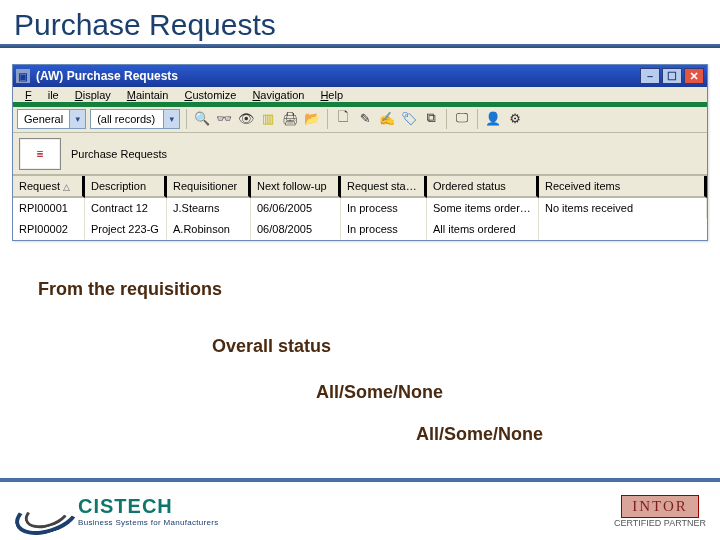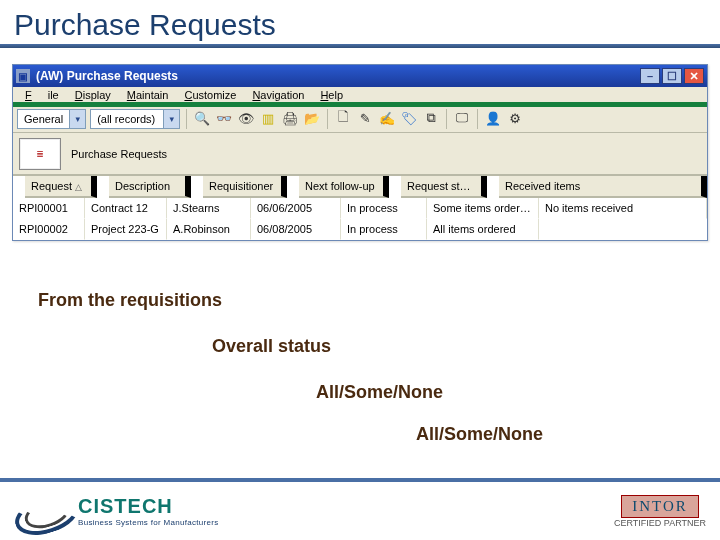--- a/index.html
+++ b/index.html
@@ -101,24 +101,23 @@
     font-size:9px;color:#a00;
   }
 
   .grid {
     background:#fff;font-size:11px;
     border-top:1px solid #b9b9a7;
   }
   .grid-head,.grid-row { display:flex; }
   .grid-head .cell {
     background:#ece9d8;
-    border-right:6px solid #000000;
+    border-right:3px solid #000000;
     border-bottom:2px solid #b9b9a7;
     font-weight:normal;
-    margin-left:12px;
   }
   .cell {
     padding:4px 6px;
     border-right:1px solid #e0e0d0;
     overflow:hidden;white-space:nowrap;text-overflow:ellipsis;
   }
   .grid-row .cell { border-bottom:1px solid #fff; }
   .col0{width:72px}.col1{width:82px}.col2{width:84px}
   .col3{width:90px}.col4{width:86px}.col5{width:112px}.col6{flex:1}
   .sort-ind { font-size:9px;color:#666;margin-left:3px }
@@ -151,21 +150,21 @@
     transform:rotate(-18deg);
   }
   .logo-swoosh::after{
     width:40px;height:20px;left:10px;top:6px;
     border:3px solid #444;border-top-color:transparent;border-right-color:transparent;
     transform:rotate(-18deg);
   }
   .logo-text{font-family:Arial Black, Arial;font-weight:900;font-size:20px;letter-spacing:1px;color:#0f766e}
   .logo-tag{font-size:8px;color:#1c3f6e;letter-spacing:.3px;font-weight:normal}
   .logo-right{display:flex;flex-direction:column;align-items:center;font-size:9px;color:#555}
-  .intor-box{border:1px solid #9a0000;background:#d9a59b;padding:2px 10px;font-family:Arial Black;font-size:15px;color:#0c4a6e;letter-spacing:2px}
+  .intor-box{border:1px solid #9a0000;background:#d9a59b;padding:2px 10px;font-family:Arial Black;font-size:15px;color:#7f1d1d;letter-spacing:2px}
 </style>
 </head>
 <body>
 
 <div class="slide-title">Purchase Requests</div>
 <div class="title-underline"></div>
 
 <div class="app-window">
   <div class="titlebar">
     <div class="sysicon">▣</div>
@@ -220,20 +219,21 @@
     <span>Purchase Requests</span>
   </div>
 
   <div class="grid">
     <div class="grid-head">
       <div class="cell col0"><span>Request</span><span class="sort-ind">△</span></div>
       <div class="cell col1">Description</div>
       <div class="cell col2">Requisitioner</div>
       <div class="cell col3">Next follow-up</div>
       <div class="cell col4">Request status</div>
+      <div class="cell col5">Ordered status</div>
       <div class="cell col6">Received items</div>
     </div>
     <div class="grid-row">
       <div class="cell col0">RPI00001</div>
       <div class="cell col1">Contract 12</div>
       <div class="cell col2">J.Stearns</div>
       <div class="cell col3">06/06/2005</div>
       <div class="cell col4">In process</div>
       <div class="cell col5">Some items ordered</div>
       <div class="cell col6">No items received</div>
@@ -242,21 +242,21 @@
       <div class="cell col0">RPI00002</div>
       <div class="cell col1">Project 223-G</div>
       <div class="cell col2">A.Robinson</div>
       <div class="cell col3">06/08/2005</div>
       <div class="cell col4">In process</div>
       <div class="cell col5">All items ordered</div>
     </div>
   </div>
 </div>
 
-<div class="annot" style="left:38px;top:290px">From the requisitions</div>
+<div class="annot" style="left:38px;top:279px">From the requisitions</div>
 <div class="annot" style="left:212px;top:336px">Overall status</div>
 <div class="annot" style="left:316px;top:382px">All/Some/None</div>
 <div class="annot" style="left:416px;top:424px">All/Some/None</div>
 
 <svg class="arrow-svg" width="720" height="540">
   <g stroke="#6a3a10" stroke-width="3" fill="none">
     <path d="M246 300 L284 300 L284 260"></path>
     <path d="M348 346 L432 346 L432 260"></path>
     <path d="M456 392 L536 392 L536 260"></path>
     <path d="M556 434 L648 434 L648 260"></path>

